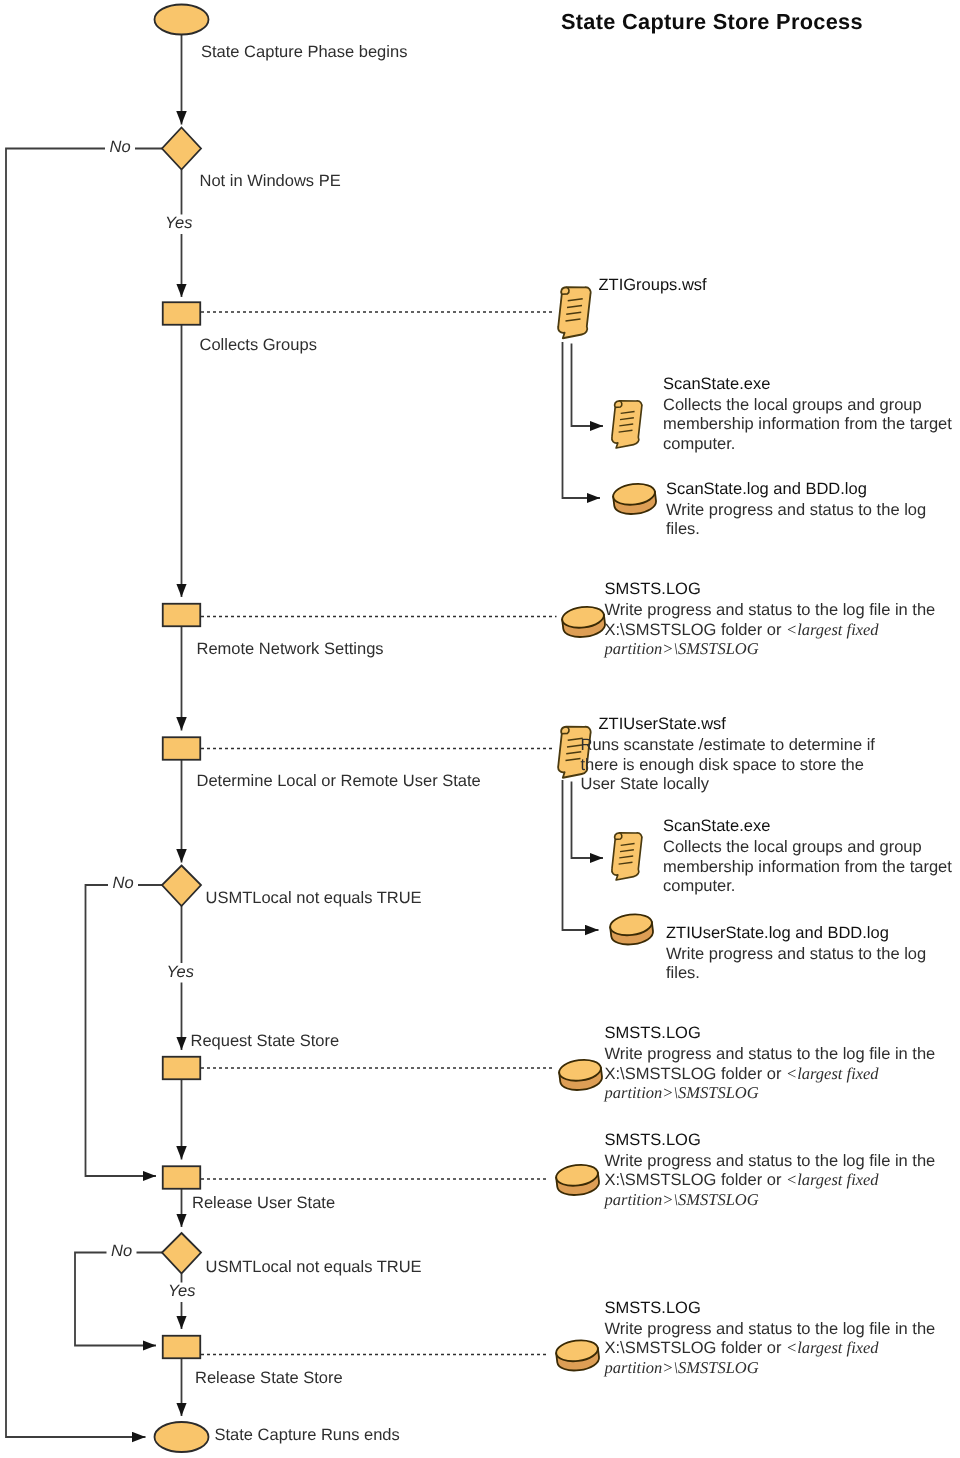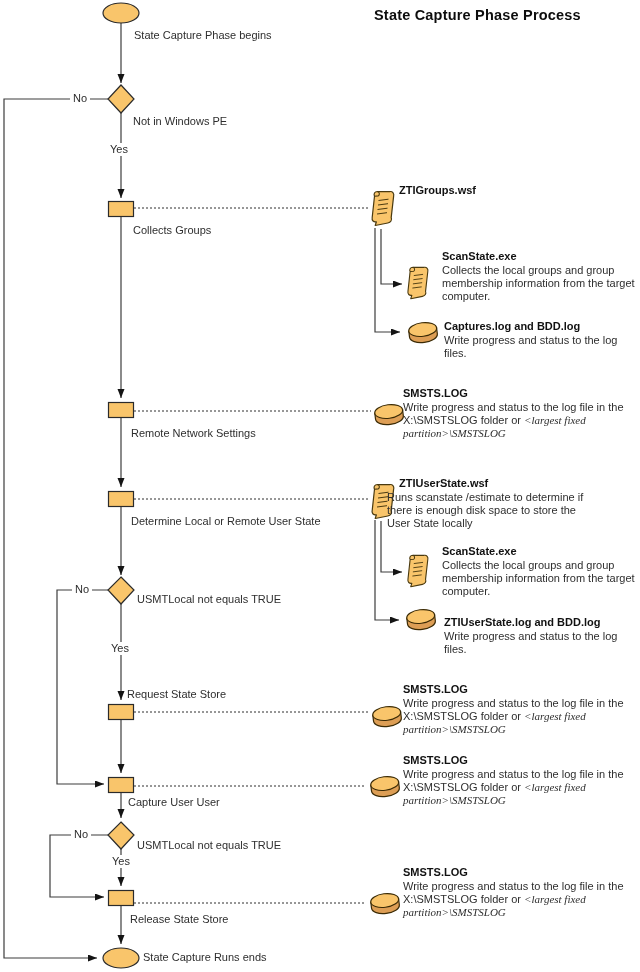--- a/index.html
+++ b/index.html
@@ -1,21 +1,21 @@
 <!DOCTYPE html>
 <html><head>
 <meta charset="utf-8">
 <style>
   html,body{margin:0;padding:0;background:#fff;}
   .canvas{position:relative;width:640px;height:972px;background:#fff;overflow:hidden;
           font-family:"Liberation Sans",sans-serif;}
   svg.layer{position:absolute;left:0;top:0;}
   .lbl{position:absolute;font:11px/13px "Liberation Sans",sans-serif;color:#2e2e2e;white-space:nowrap;}
-  .hd{font-weight:bold;color:#111;}
-  .onln{background:#fff;padding:0 3px;}
+  .hd{font-weight:normal;color:#111;}
+  .onln{background:#fff;padding:0 3px;font-style:italic;}
   .body{white-space:pre-line;}
   .wrapbody{white-space:normal;width:226px;}
   .it{font-family:"Liberation Serif","DejaVu Serif",serif;font-style:italic;}
   .title{position:absolute;left:374px;top:6px;font:bold 14.5px/18px "Liberation Sans",sans-serif;color:#0d0d0d;letter-spacing:.2px;}
   .icon{position:absolute;}
 </style>
 </head>
 <body>
 
 <div class="canvas">
@@ -64,34 +64,34 @@
       <rect x="108.5" y="491.5" width="25" height="15"></rect>
       <polygon points="121,577 134,590 121,604 108,590"></polygon>
       <rect x="108.5" y="704.5" width="25" height="15"></rect>
       <rect x="108.5" y="777.5" width="25" height="15"></rect>
       <polygon points="121,822 134,835 121,849 108,835"></polygon>
       <rect x="108.5" y="890.5" width="25" height="15"></rect>
       <ellipse cx="121" cy="958" rx="18" ry="10"></ellipse>
     </g>
   </svg>
 
-  <div class="title">State Capture Phase Process</div>
+  <div class="title">State Capture Store Process</div>
 
   <div class="lbl" style="left:134px;top:29px">State Capture Phase begins</div>
   <div class="lbl onln" style="left:70px;top:92px">No</div>
   <div class="lbl" style="left:133px;top:115px">Not in Windows PE</div>
   <div class="lbl onln" style="left:107px;top:143px">Yes</div>
   <div class="lbl" style="left:133px;top:224px">Collects Groups</div>
   <div class="lbl" style="left:131px;top:427px">Remote Network Settings</div>
   <div class="lbl" style="left:131px;top:515px">Determine Local or Remote User State</div>
   <div class="lbl onln" style="left:72px;top:583px">No</div>
   <div class="lbl" style="left:137px;top:593px">USMTLocal not equals TRUE</div>
   <div class="lbl onln" style="left:108px;top:642px">Yes</div>
   <div class="lbl" style="left:127px;top:688px">Request State Store</div>
-  <div class="lbl" style="left:128px;top:796px">Capture User User</div>
+  <div class="lbl" style="left:128px;top:796px">Release User State</div>
   <div class="lbl onln" style="left:71px;top:828px">No</div>
   <div class="lbl" style="left:137px;top:839px">USMTLocal not equals TRUE</div>
   <div class="lbl onln" style="left:109px;top:855px">Yes</div>
   <div class="lbl" style="left:130px;top:913px">Release State Store</div>
   <div class="lbl" style="left:143px;top:951px">State Capture Runs ends</div>
 
   <div class="icon" style="left:369px;top:188px">
     <svg width="27" height="40" viewBox="0 0 27 40">
       <path d="M8.5,3.5 C5.5,3.5 4.5,6 5.5,8.2 L3.2,29.5 C2.6,32.4 4.6,34.4 7.4,33.8 L6.2,37.5 L18.8,35 C21.8,34.4 23.2,32 22.2,29.6 L24.6,8.4 C25.4,5.4 23.4,3 20.6,3.6 Z" fill="#F9C56B" stroke="#4a3a10" stroke-width="1.2" stroke-linejoin="round"></path>
       <path d="M8.5,3.5 C10.6,4.1 11,6.7 9.3,7.9 L5.5,8.2" fill="none" stroke="#4a3a10" stroke-width="1.1"></path>
@@ -189,21 +189,21 @@
       </svg>
   </div>
 
   <div class="lbl hd" style="left:399px;top:184px">ZTIGroups.wsf</div>
 
   <div class="lbl hd" style="left:442px;top:250px">ScanState.exe</div>
   <div class="lbl body" style="left:442px;top:264px">Collects the local groups and group
 membership information from the target
 computer.</div>
 
-  <div class="lbl hd" style="left:444px;top:320px">Captures.log and BDD.log</div>
+  <div class="lbl hd" style="left:444px;top:320px">ScanState.log and BDD.log</div>
   <div class="lbl body" style="left:444px;top:334px">Write progress and status to the log files.</div>
 
   <div class="lbl hd" style="left:403px;top:387px">SMSTS.LOG</div>
   <div class="lbl wrapbody" style="left:403px;top:401px"><span>Write progress and status to the log file in the X:\SMSTSLOG folder or </span><span class="it">&lt;largest fixed partition&gt;\SMSTSLOG</span></div>
 
   <div class="lbl hd" style="left:399px;top:477px">ZTIUserState.wsf</div>
   <div class="lbl body" style="left:387px;top:491px">Runs scanstate /estimate to determine if
 there is enough disk space to store the
 User State locally</div>
 

